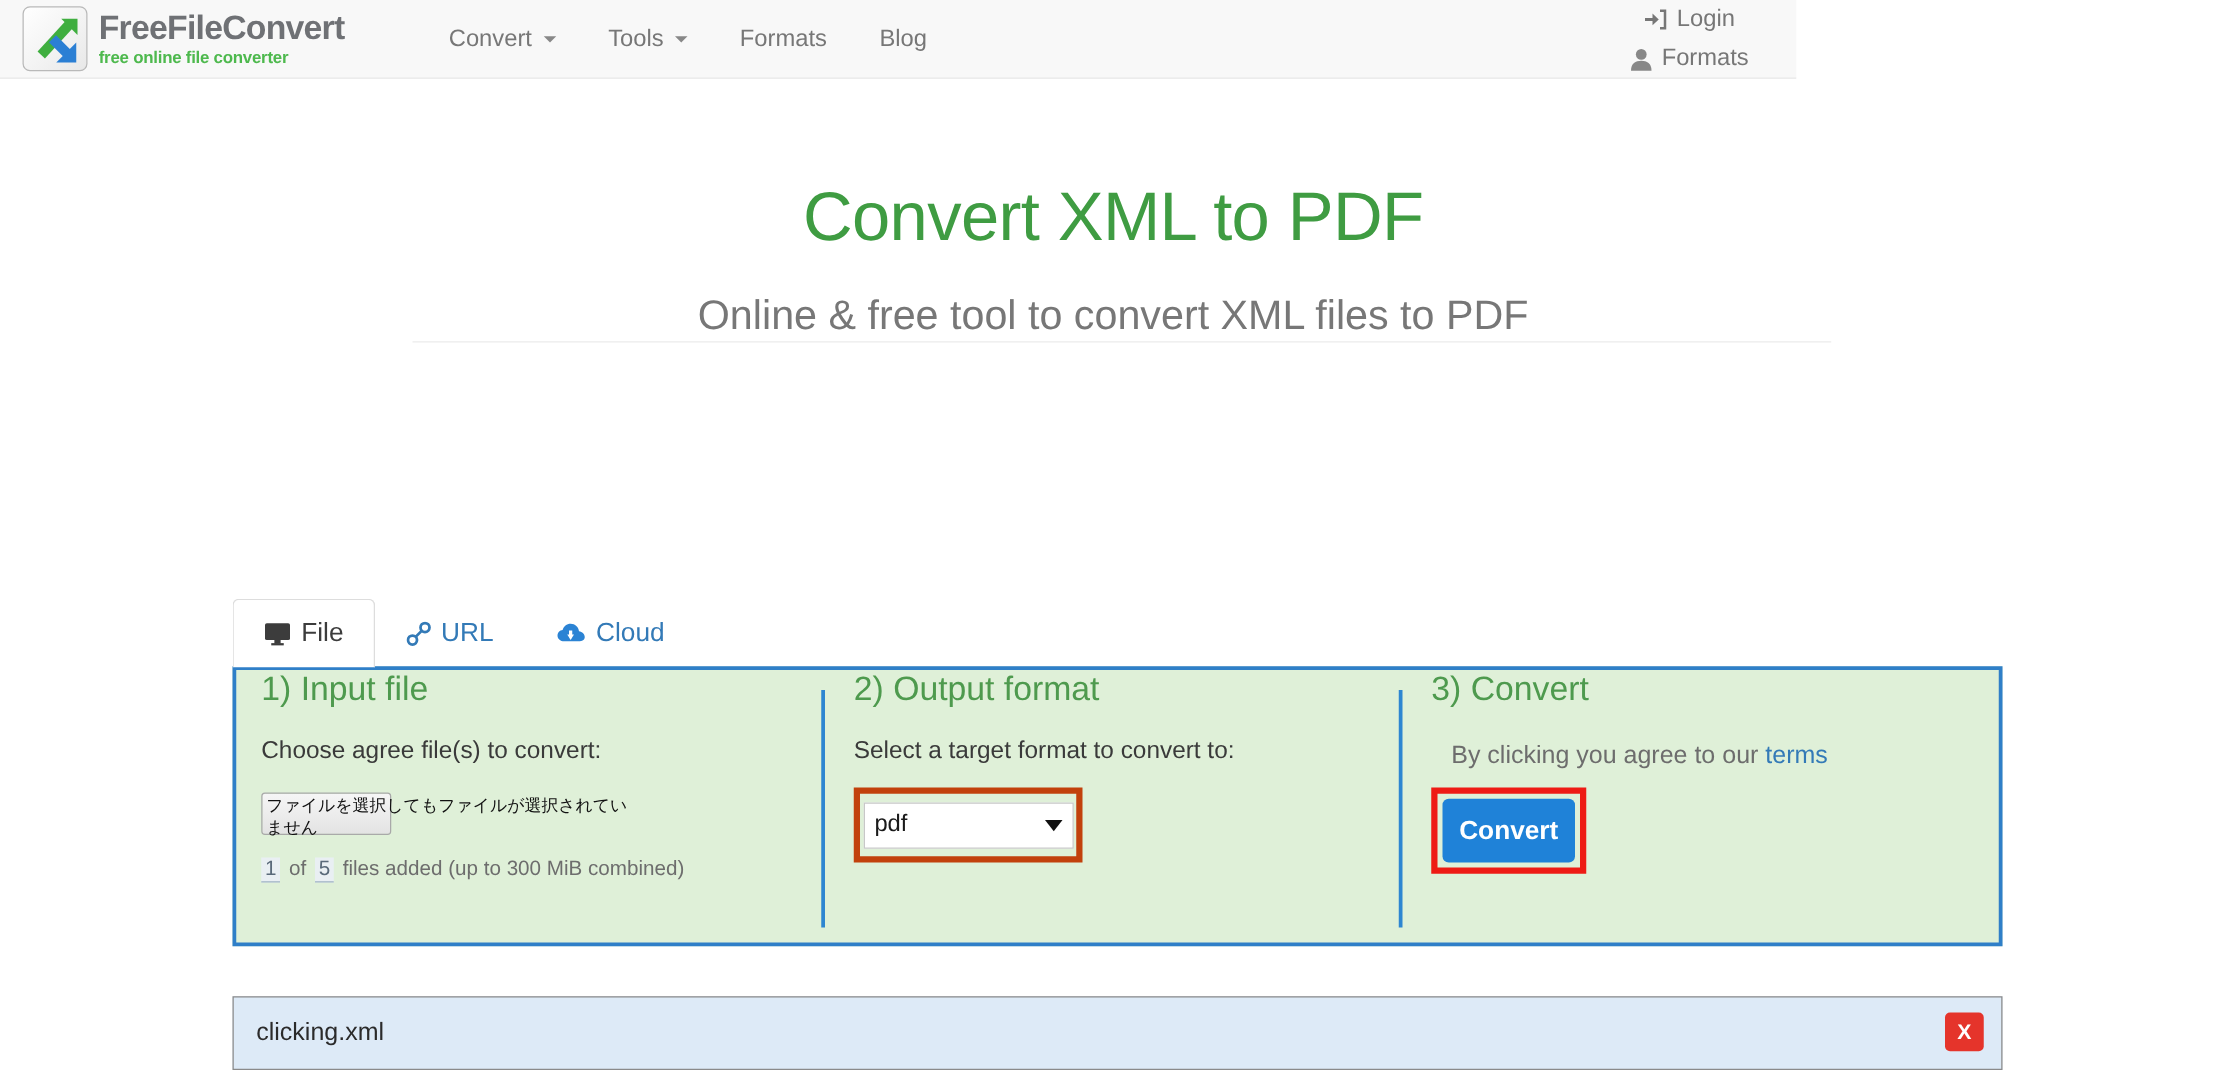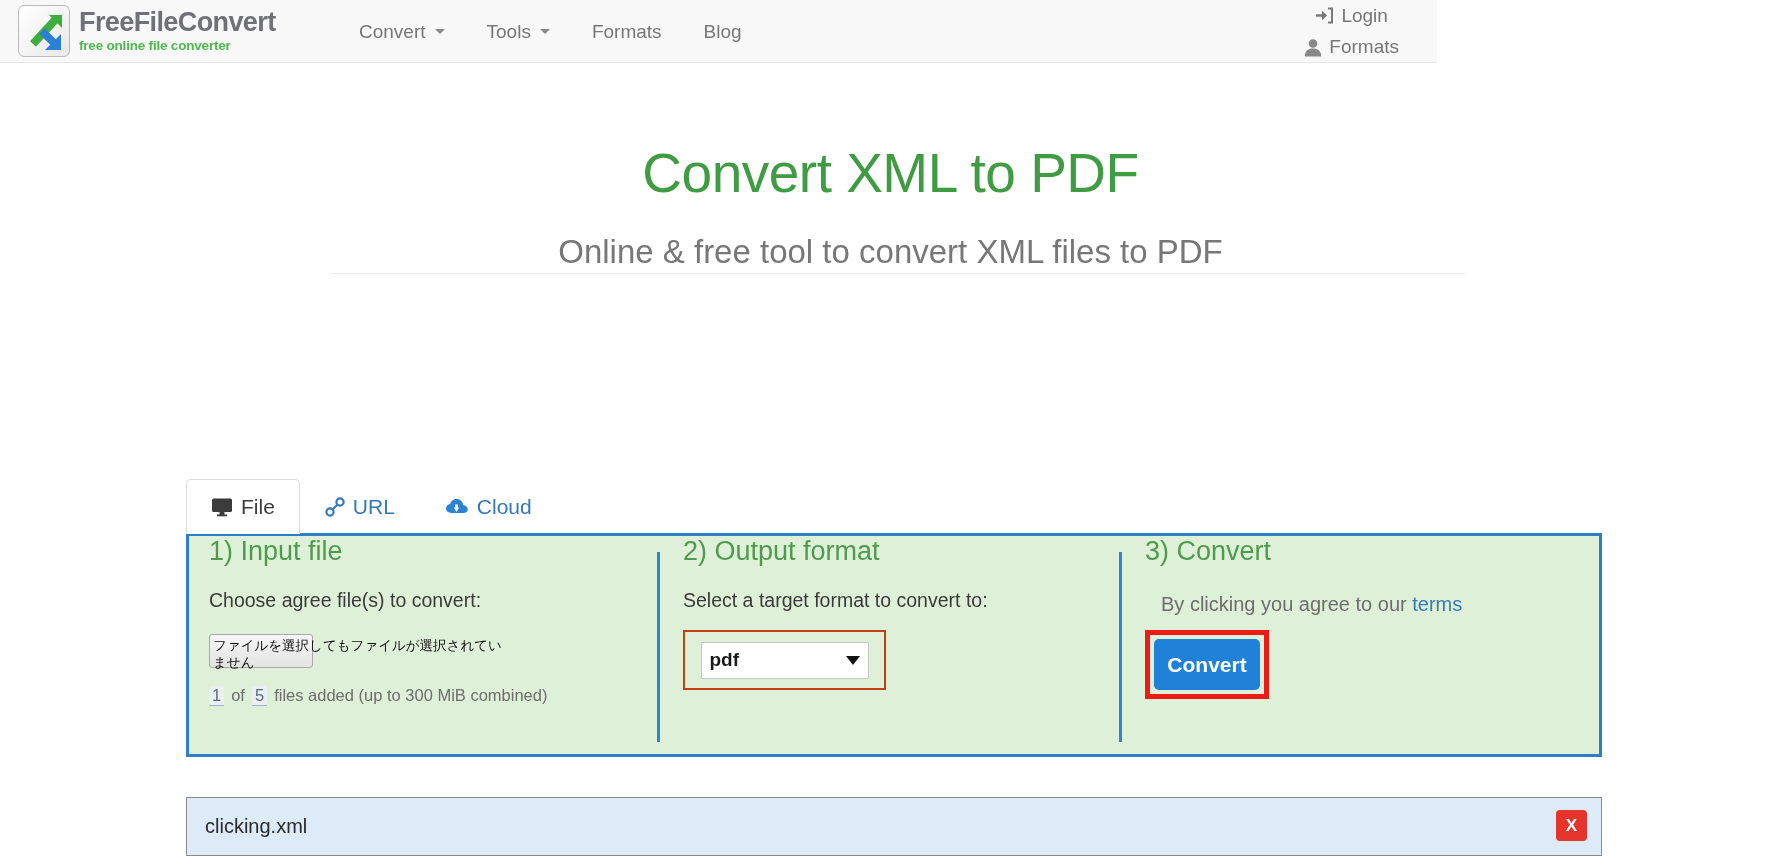--- a/index.html
+++ b/index.html
@@ -164,23 +164,23 @@
   }
   .count-val {
     color: #5a6a7a; background: #e9eff3;
     border-bottom: 1px solid #9fb3c4;
     padding: 0 3px;
   }
 
   
   .select-hl {
     position: relative; margin-top: 18px;
-    width: 203px; height: 60px;
-    border: 2px solid #c2410c;
-    display: flex; align-items: center; justify-content: center; font-weight: bold;
+    width: 183px; height: 60px;
+    border: 5px solid #c2410c;
+    display: flex; align-items: center; justify-content: center;
   }
   .fake-select {
     width: 168px; height: 37px;
     background: #ffffff;
     border: 1px solid #c8c8c8;
     display: flex; align-items: center;
     padding: 0 8px;
     font-size: 19px; color: #1a1a1a;
     cursor: pointer;
   }

